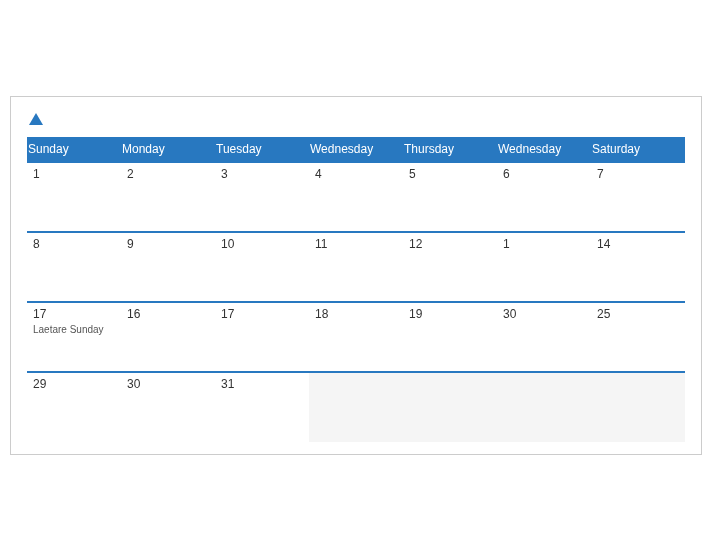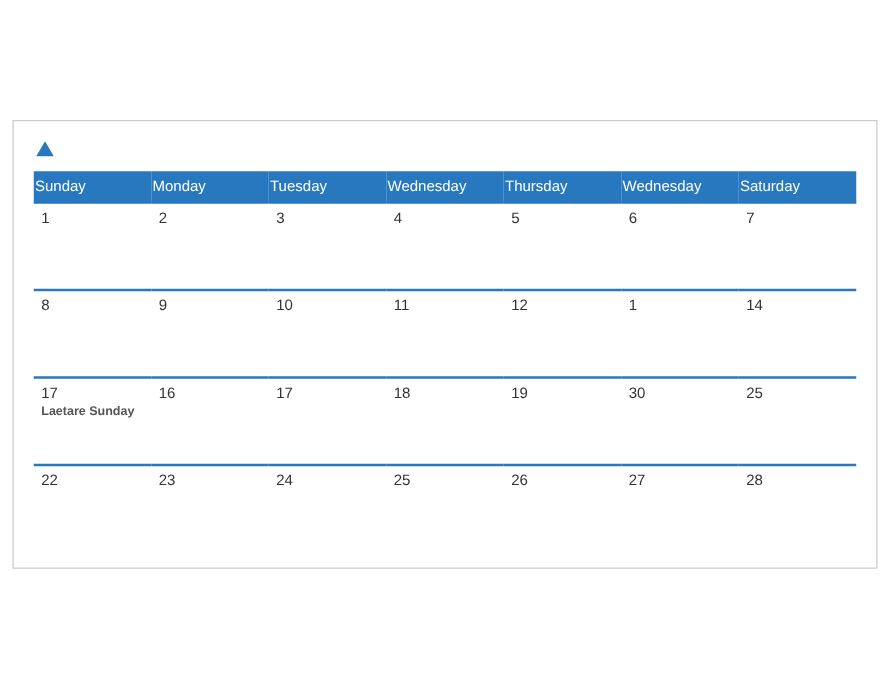--- a/index.html
+++ b/index.html
@@ -85,21 +85,20 @@
       font-size: 12px;
       color: #333;
       display: block;
       margin-bottom: 2px;
     }
     .day-event {
       font-size: 10px;
       color: #555;
       display: block;
       line-height: 1.3;
-      font-weight: bold;
     }
     .logo-line {
       display: flex;
       align-items: center;
     }
     .logo-word-general {
       font-size: 15px;
       font-weight: bold;
       color: #555;
     }
@@ -203,36 +202,28 @@
           </td>
           <td>
             <span class="day-num">30</span>
           </td>
           <td>
             <span class="day-num">25</span>
           </td>
         </tr>
         <tr>
           <td>
-            <span class="day-num">22</span>
-          </td>
-          <td>
-            <span class="day-num">23</span>
-          </td>
-          <td>
-            <span class="day-num">24</span>
-          </td>
-          <td>
-            <span class="day-num">25</span>
-          </td>
-          <td>
-            <span class="day-num">26</span>
-          </td>
-          <td>
-            <span class="day-num">27</span>
-          </td>
-          <td>
-            <span class="day-num">28</span>
-          </td>
+            <span class="day-num">29</span>
+          </td>
+          <td>
+            <span class="day-num">30</span>
+          </td>
+          <td>
+            <span class="day-num">31</span>
+          </td>
+          <td class="other-month"></td>
+          <td class="other-month"></td>
+          <td class="other-month"></td>
+          <td class="other-month"></td>
         </tr>
       </tbody>
   </table>
 </div>
 
 </body></html>

